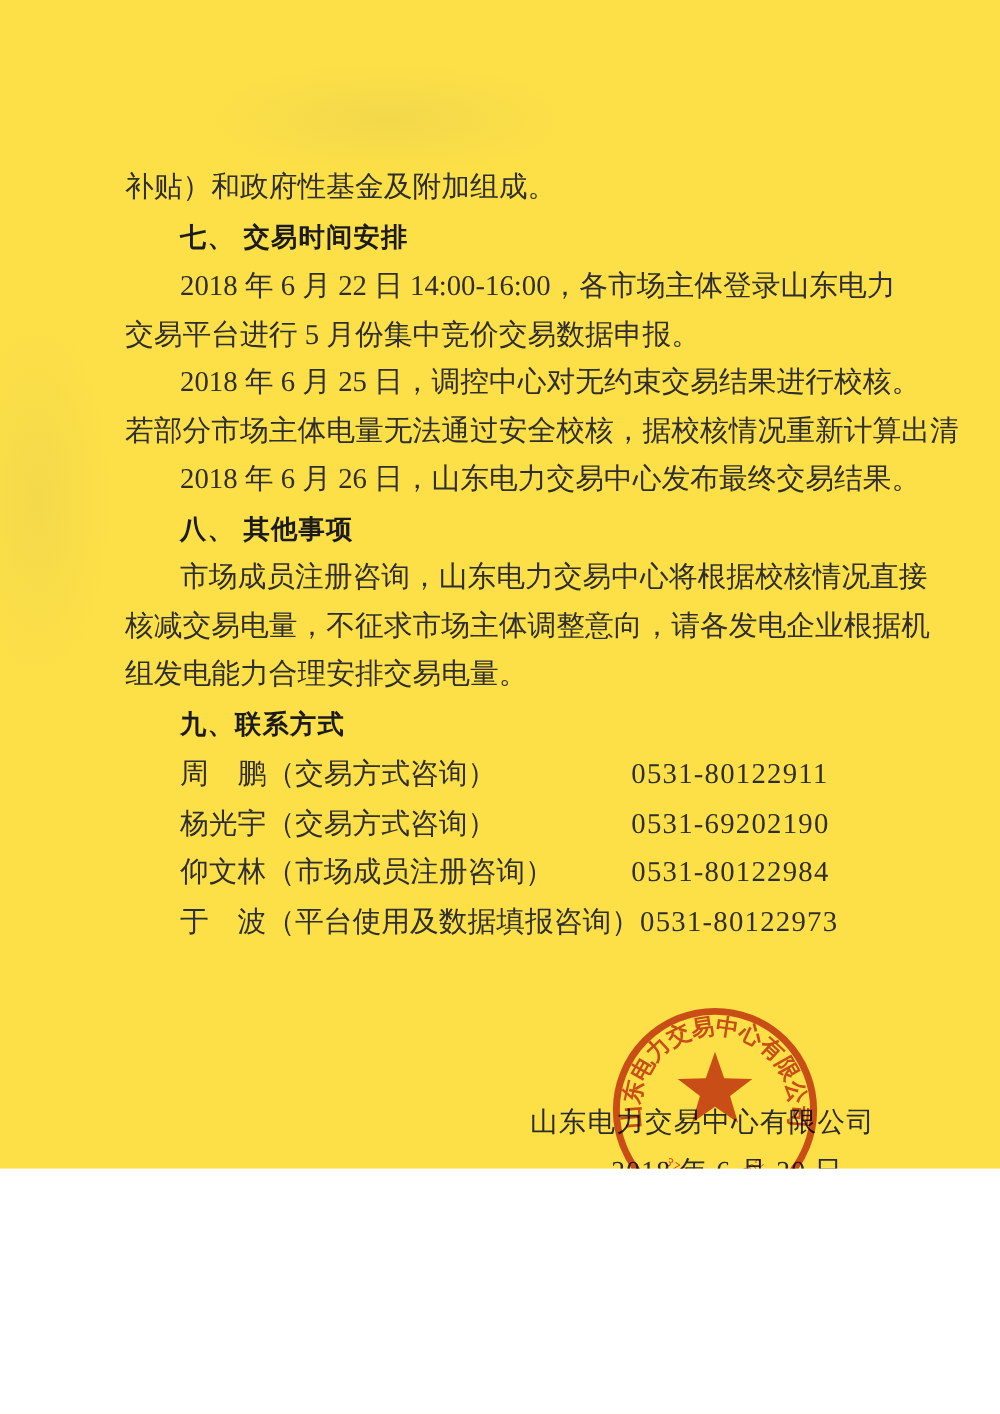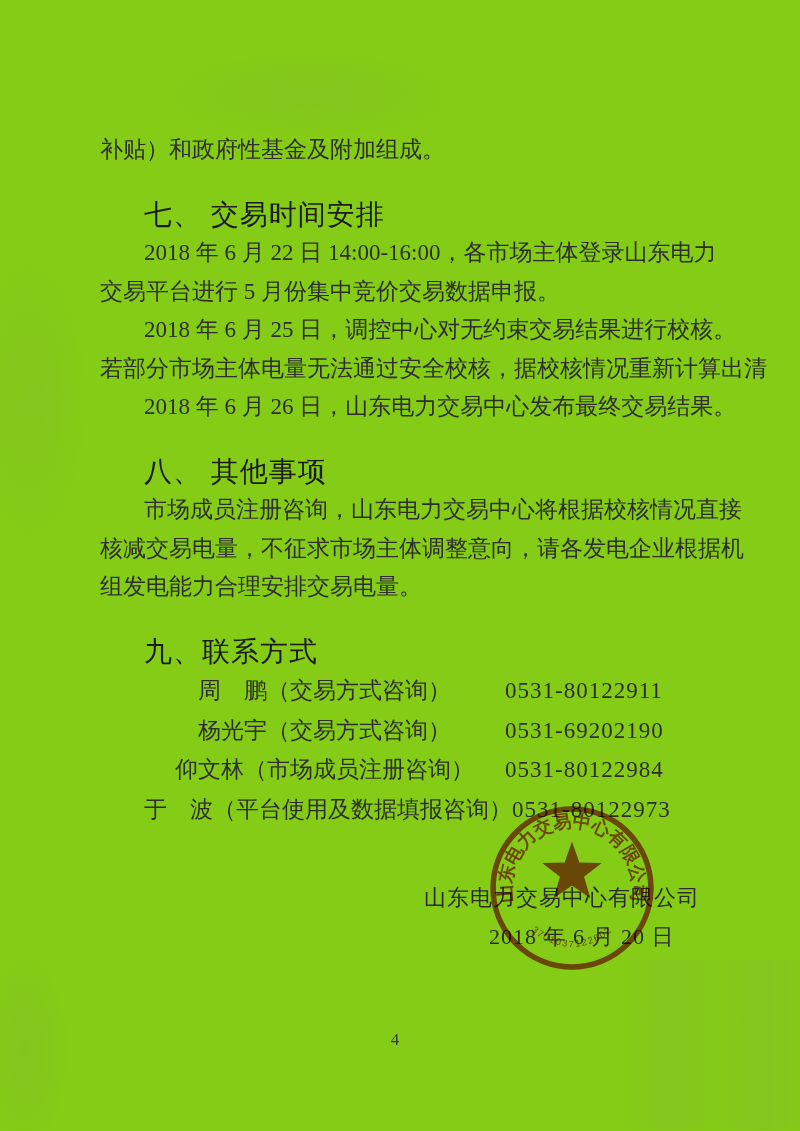--- a/index.html
+++ b/index.html
@@ -1,19 +1,19 @@
 <!DOCTYPE html>
 <html><head>
 <meta charset="utf-8">
 <style>
   html,body { margin:0; padding:0; background:#ffffff; }
   .page {
     position:relative;
-    width:800px; height:1131px;
-    background:#84cc16;
+    width:800px; height:935px;
+    background:#fde047;
     font-family:"Liberation Serif","DejaVu Serif",serif;
     color:#2e2e2e;
     overflow:hidden;
   }
   
   .noise { position:absolute; pointer-events:none; }
   .noise.n1 { left:160px; top:50px; width:300px; height:90px;
     background:radial-gradient(ellipse at center, rgba(120,120,120,0.08), rgba(120,120,120,0) 70%); }
   .noise.n2 { left:-30px; top:250px; width:120px; height:300px;
     background:radial-gradient(ellipse at center, rgba(120,120,120,0.07), rgba(120,120,120,0) 70%); }
@@ -23,27 +23,27 @@
     background:radial-gradient(ellipse at center, rgba(120,120,120,0.09), rgba(120,120,120,0) 70%); }
 
   .content {
     position:absolute; left:100px; top:131px; width:616px;
     font-size:23px; line-height:38.5px;
   }
   .line { margin:0; white-space:nowrap; }
   .indent { text-indent:44px; }
   .heading {
     font-family:"Liberation Sans","DejaVu Sans",sans-serif;
-    font-weight:normal; color:#1b1b1b;
-    font-size:28px; line-height:38.5px;
-    margin:26px 0 0 44px; letter-spacing:1px;
+    font-weight:bold; color:#1b1b1b;
+    font-size:21px; line-height:38.5px;
+    margin:2px 0 0 44px; letter-spacing:1px;
     white-space:nowrap;
   }
   .contact-row { display:flex; margin-left:44px; line-height:39.5px; }
-  .contact-name { flex:0 0 361px; white-space:nowrap;text-align:center; }
+  .contact-name { flex:0 0 361px; white-space:nowrap; }
   .contact-phone { white-space:nowrap; letter-spacing:1px; }
 
   .signature {
     position:absolute; top:883px; right:100px;
     font-size:22px; letter-spacing:1px; color:#2b2b2b; white-space:nowrap;
   }
   .sign-date {
     position:absolute; top:922px; left:489px;
     font-size:22px; letter-spacing:1px; color:#2b2b2b; white-space:nowrap;font-family:Liberation Serif, serif;
   }

